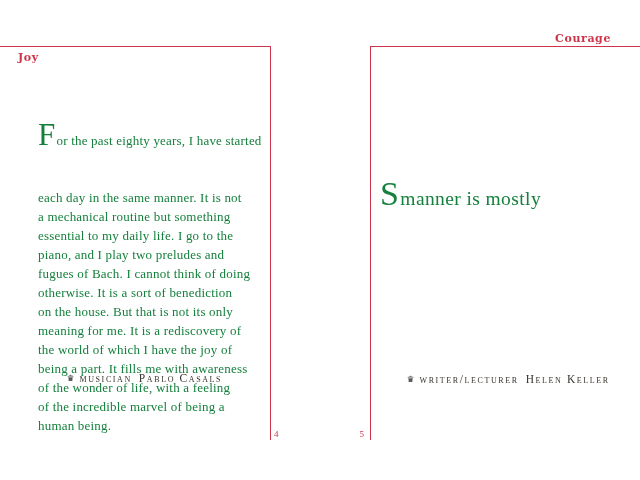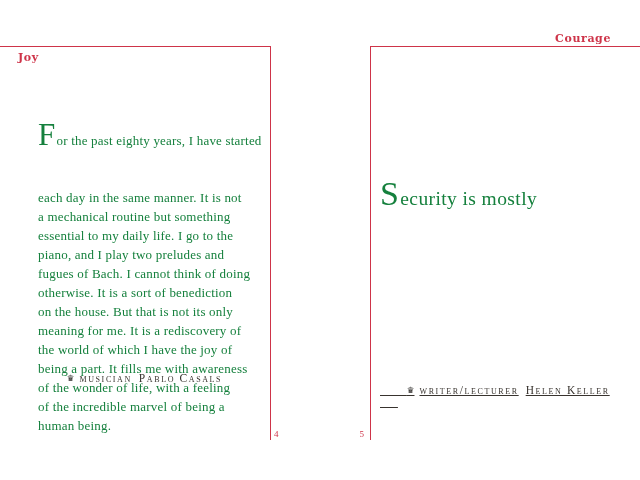--- a/index.html
+++ b/index.html
@@ -54,21 +54,21 @@
   
   .attribution {
     position:absolute;
     font-variant:small-caps;
     letter-spacing:1.6px;
     font-size:11.5px;
     color:#38332e;
     white-space:pre;
   }
   .attribution-left  { left:40px;  top:360px; }
-  .attribution-right { left:380px; top:372px;text-decoration:underline; }
+  .attribution-right { left:380px; top:361px; }
   .orn {
     font-family:"DejaVu Sans",sans-serif;
     font-size:8.5px; letter-spacing:0;
     position:relative; top:-1px;
     margin-right:5px;
     color:#2c2a27;
   }
   .attr-role { margin-right:7px; }
 
   
@@ -115,21 +115,21 @@
       <span class="orn">♛</span><span class="attr-role">musician</span><span class="attr-name">Pablo Casals</span>
     </div>
 
     <div class="pagenum pagenum-left">4</div>
   </div>
 
   <div>
     <div class="runhead runhead-right">Courage</div>
 
     <div class="quote quote-right">
-      <div><span class="initial">S</span><span>ecurity is mostly</span></div>
+      <div><span class="initial">S</span><span>manner is mostly</span></div>
     </div>
 
     <div class="attribution attribution-right">
       <span class="orn">♛</span><span class="attr-role">writer/lecturer</span><span class="attr-name">Helen Keller</span>
     </div>
 
     <div class="pagenum pagenum-right">5</div>
   </div>
 
 </div>

